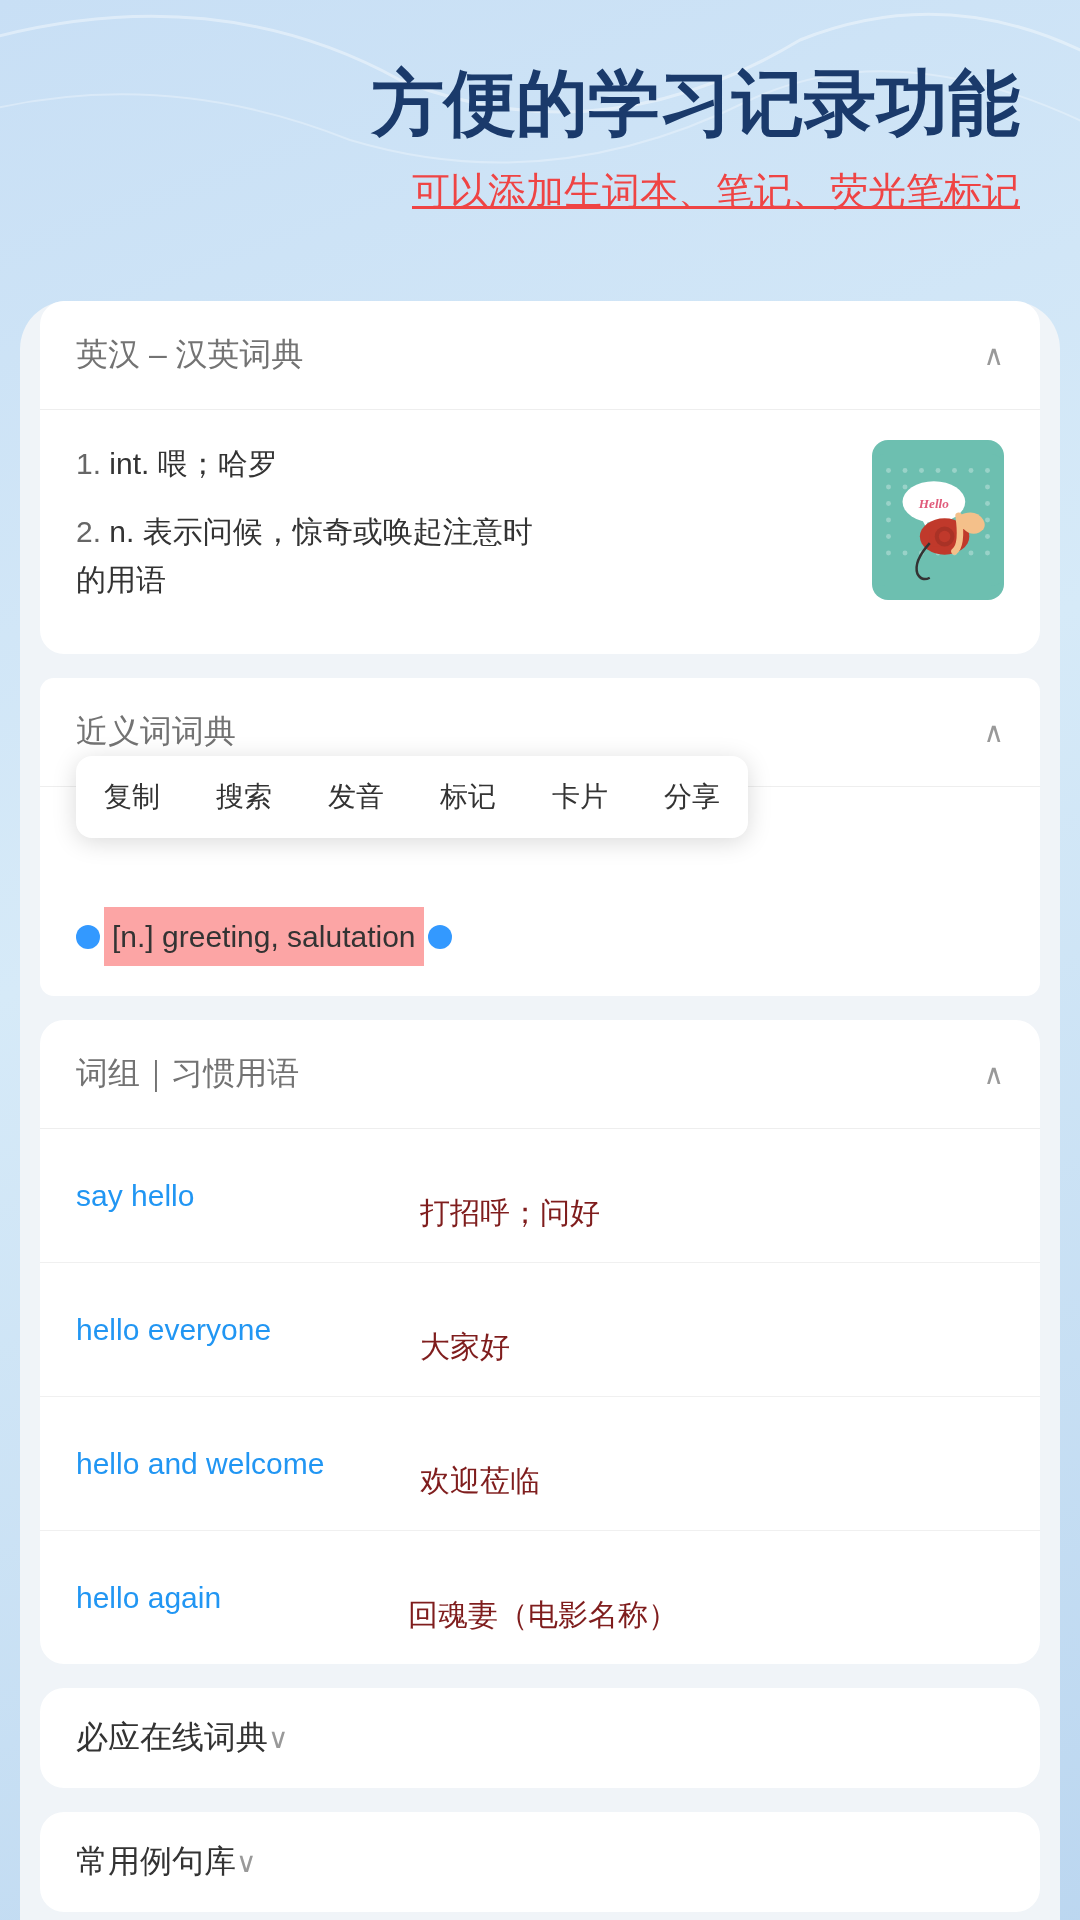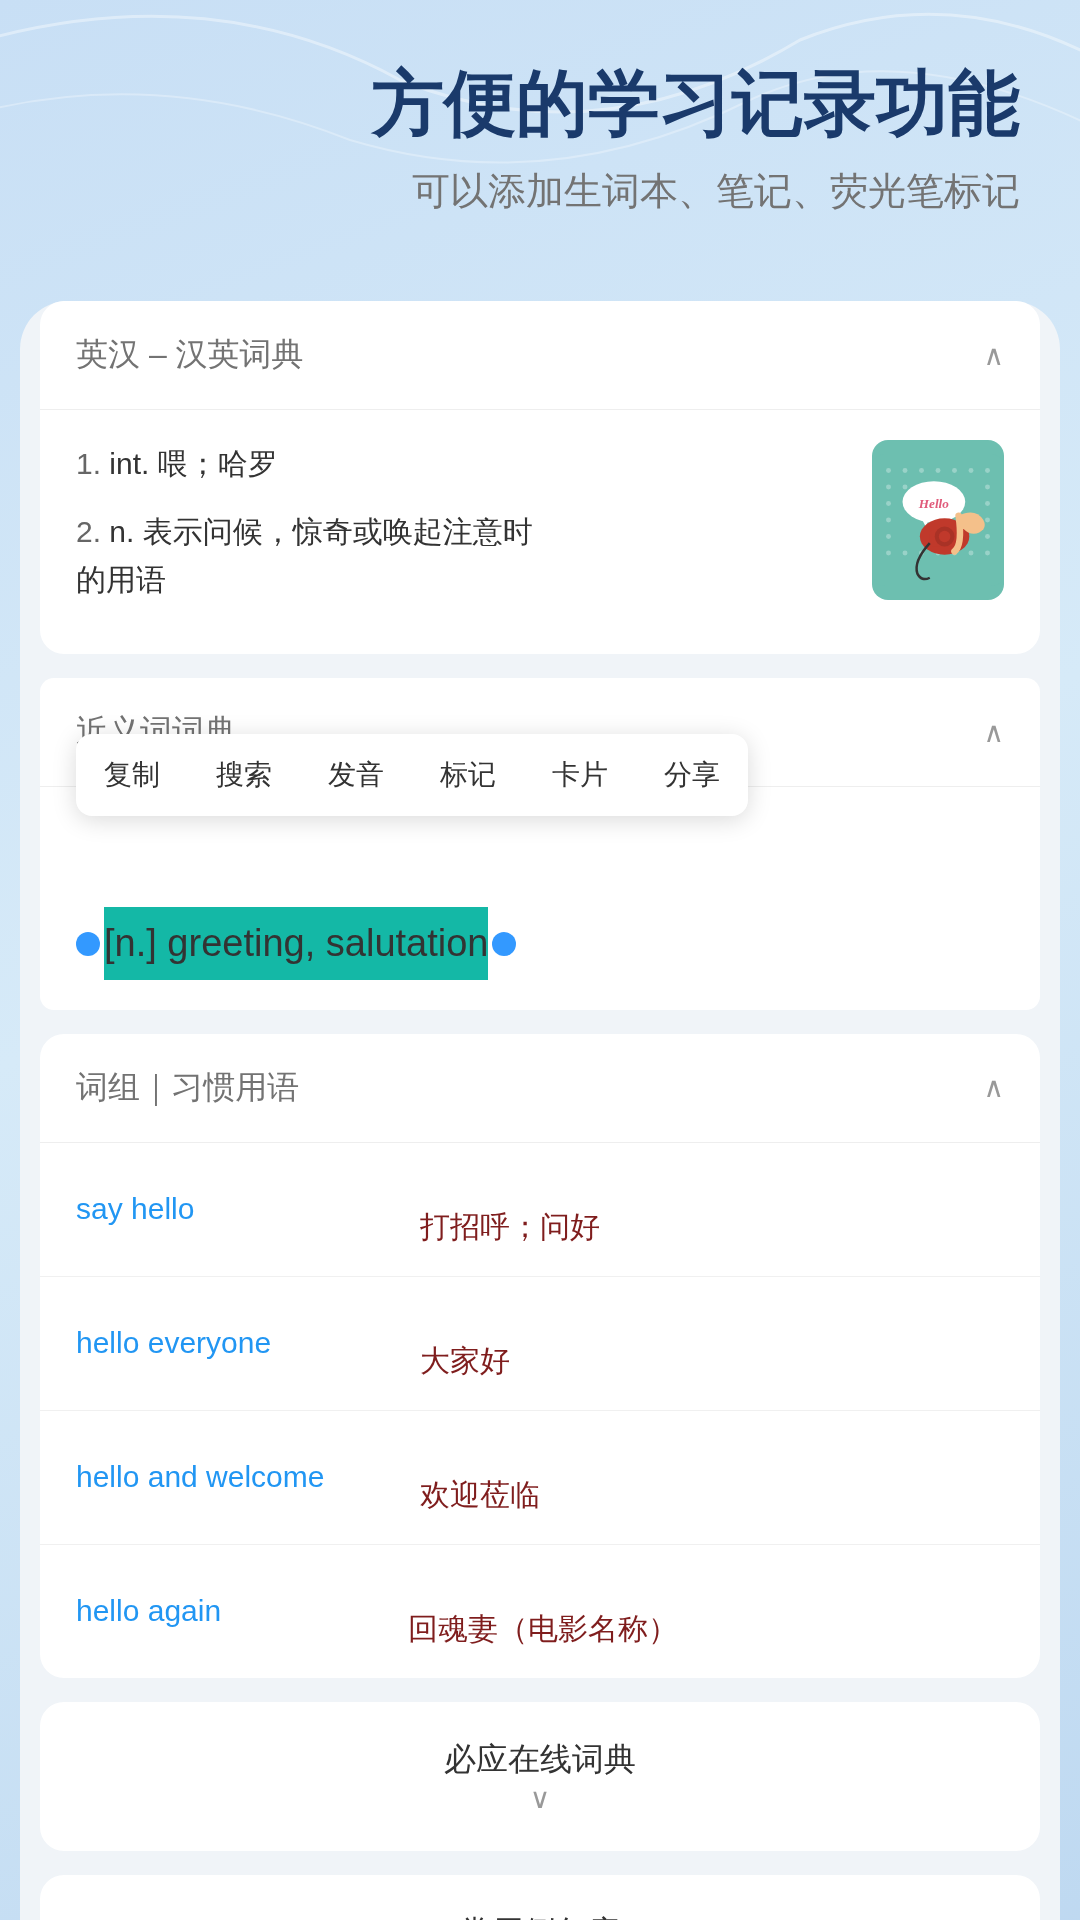--- a/index.html
+++ b/index.html
@@ -24,22 +24,23 @@
     .header-title {
       font-size: 72px;
       font-weight: 800;
       color: #1a3a6b;
       line-height: 1.2;
       margin-bottom: 20px;
     }
 
     .header-subtitle {
       font-size: 38px;
-      color: #737373;
+      color: #ef4444;
       font-weight: 400;
+      text-decoration: underline;
     }
 
     
     .main-card {
       position: relative;
       z-index: 2;
       background: #f0f4f8;
       border-radius: 48px 48px 0 0;
       margin: 0 20px;
       padding-bottom: 40px;
@@ -119,21 +120,21 @@
     .synonym-section {
       background: white;
       border-radius: 14px;
       margin: 24px 20px;
       overflow: visible;
       position: relative;
     }
 
     .context-menu {
       position: absolute;
-      top: 56px;
+      top: 78px;
       left: 36px;
       background: white;
       border-radius: 16px;
       box-shadow: 0 4px 24px rgba(0,0,0,0.15);
       display: flex;
       gap: 0;
       z-index: 10;
       overflow: hidden;
     }
 
@@ -144,25 +145,25 @@
       cursor: pointer;
       white-space: nowrap;
     }
 
     .synonym-body {
       padding: 30px 36px;
       padding-top: 120px;
     }
 
     .synonym-text {
-      font-size: 38px;
+      font-size: 30px;
       color: #333;
-      background: #14b8a6;
+      background: #fca5a5;
       display: inline;
-      padding: 4px 0;
+      padding: 4px 8px;
       line-height: 1.7;
       position: relative;
     }
 
     .selection-handle-left {
       display: inline-block;
       width: 24px;
       height: 24px;
       background: #3399ff;
       border-radius: 50%;
@@ -218,23 +219,22 @@
     .bottom-section {
       background: white;
       border-radius: 24px;
       margin: 24px 20px;
       overflow: hidden;
     }
 
     .bottom-section-header {
       display: flex;
       align-items: center;
-      justify-content: space-between;
-      padding: 36px 36px;
-      flex-direction: column;
+      justify-content: flex-start;
+      padding: 28px 36px;
     }
 
     .bottom-section-title {
       font-size: 32px;
       color: #333;
       font-weight: 500;
     }
 
     .chevron-down {
       font-size: 28px;

